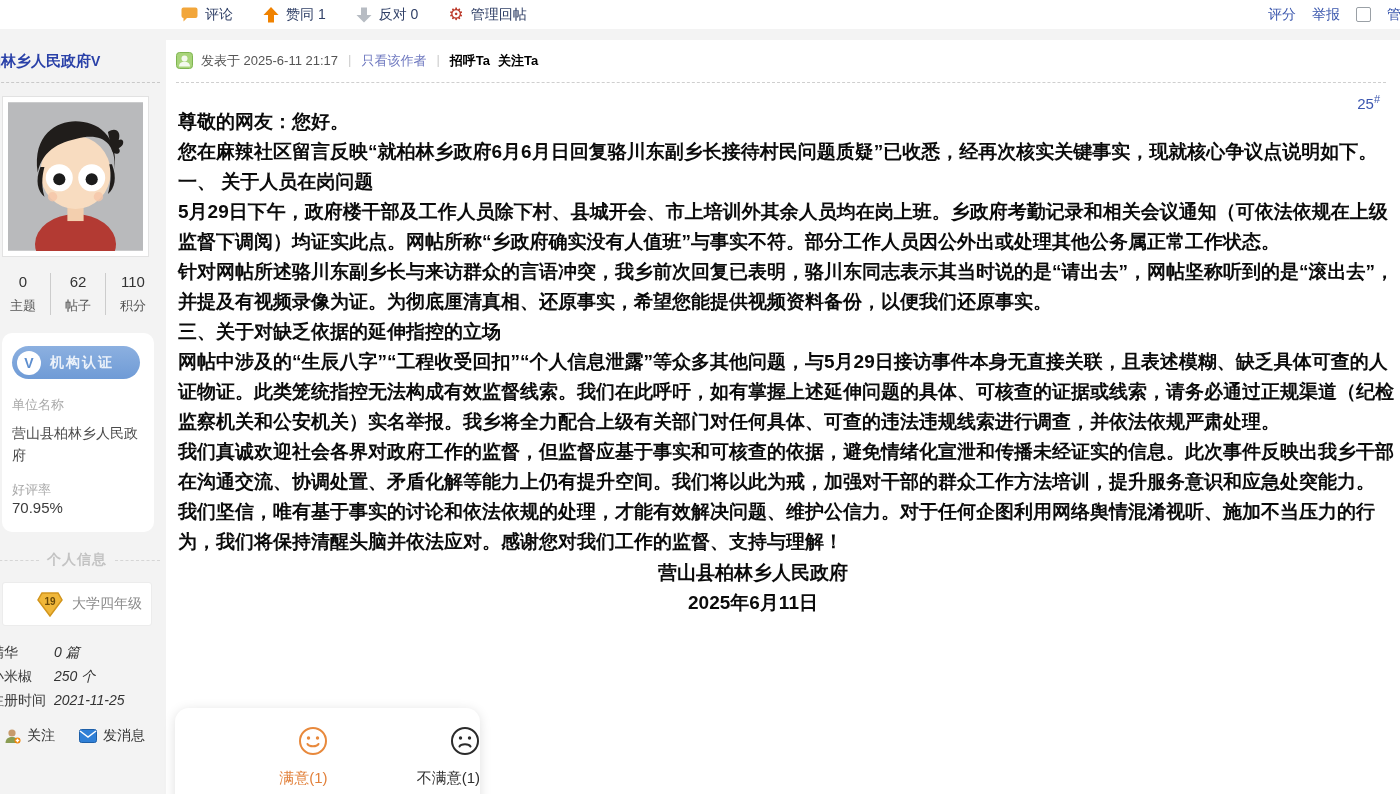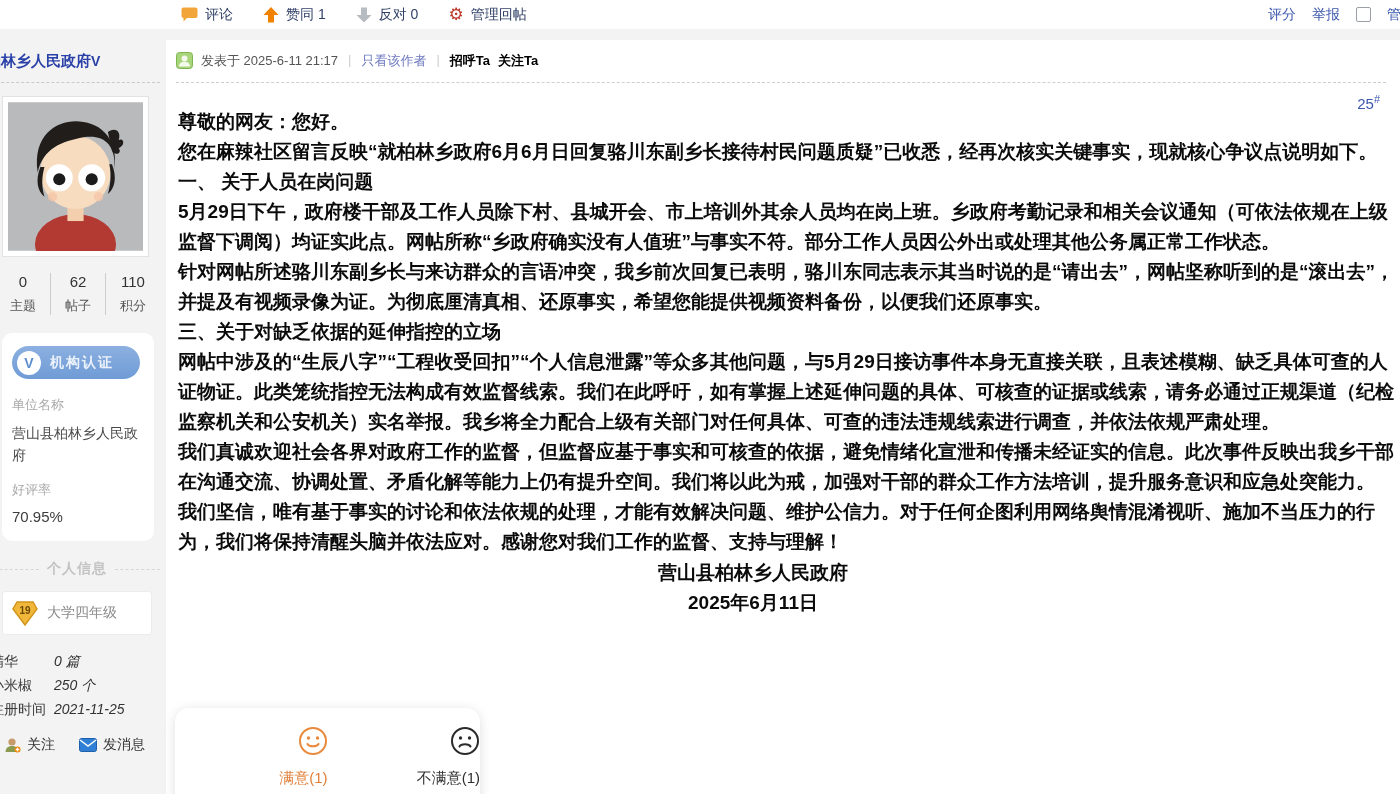--- a/index.html
+++ b/index.html
@@ -46,26 +46,26 @@
   }
   .org-pill-circle {
     width:24px; height:24px; border-radius:50%; background:#fff;
     display:flex; align-items:center; justify-content:center;
     color:#5d8ecf; font-weight:bold; font-size:14px;
   }
   .org-pill-label { color:rgba(255,255,255,.85); font-size:14px; font-weight:bold; letter-spacing:2px; }
   .org-label { font-size:13px; color:#a9a9a9; margin-top:17px;font-family:Liberation Serif, serif; }
   .org-name { font-size:14px; color:#4a4a4a; margin-top:9px; line-height:1.55; }
   .rate-label { font-size:13px; color:#a9a9a9; margin-top:15px; }
-  .rate-value { font-size:15px; color:#3c3c3c; margin-top:9px; }
+  .rate-value { font-size:15px; color:#3c3c3c; }
 
   .pi-divider { display:flex; align-items:center; margin:19px 0 0 -6px; color:#c3c3c3; font-size:14px; font-weight:bold; gap:8px; letter-spacing:1px; }
   .pi-divider::before,.pi-divider::after { content:""; flex:1; border-top:1px dashed #d6d6d6; }
 
-  .level-box { margin:13px 0 0 2px; width:150px; background:#fff; border:1px solid #ececec; border-radius:3px; padding:8px 9px; display:flex; align-items:center; gap:9px; }
+  .level-box { margin:13px 0 0 2px; width:150px; background:#fff; border:1px solid #ececec; border-radius:3px; padding:8px 9px; display:flex; align-items:center; gap:9px;justify-content:flex-end; }
   .level-label { font-size:14px; color:#8a8a8a; }
 
   .info-rows { margin:14px 0 0 -10px; }
   .info-row { display:flex; font-size:14px; line-height:24px; white-space:nowrap; }
   .info-row .lbl { color:#3c3c3c; width:64px; }
   .info-row .val { color:#333;font-style:italic; }
 
   .sb-actions { display:flex; gap:24px; margin:15px 0 0 4px; align-items:center; }
   .sb-action { display:flex; align-items:center; gap:6px; font-size:14px; color:#333; cursor:pointer; white-space:nowrap; }
 

